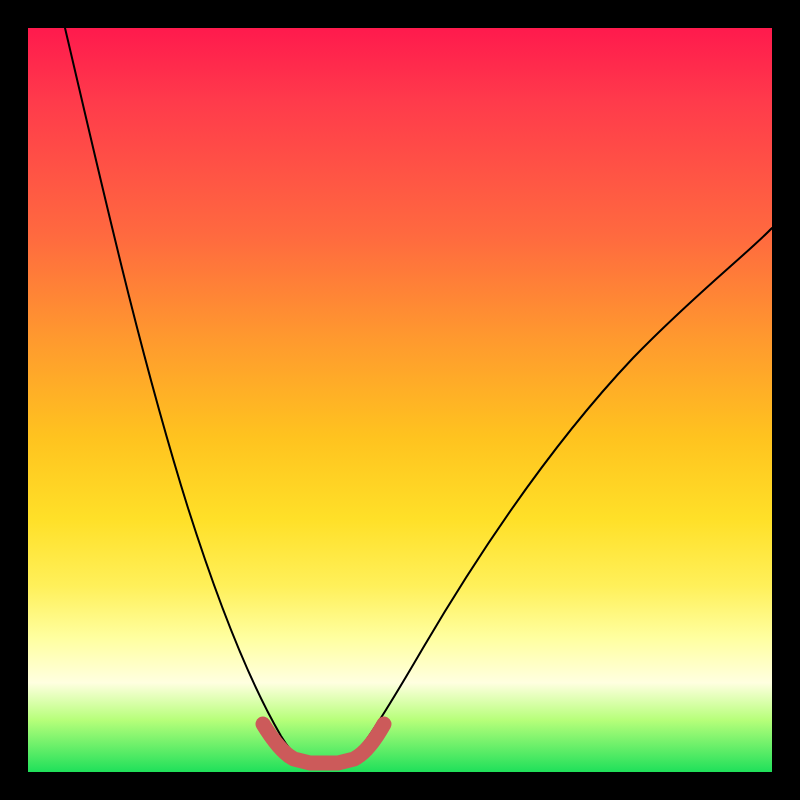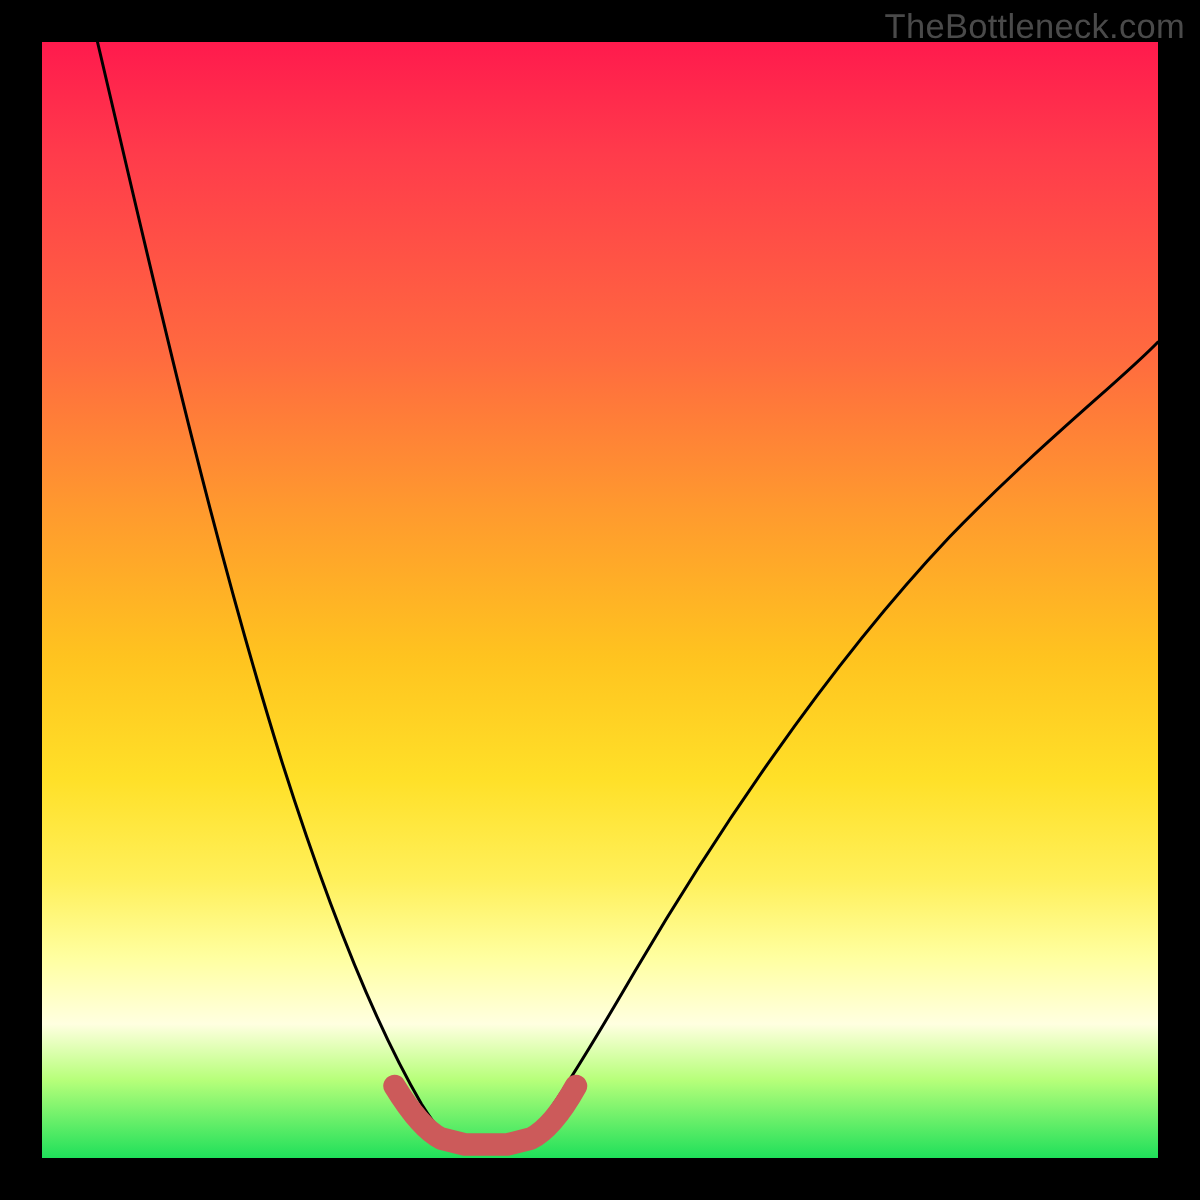--- a/index.html
+++ b/index.html
@@ -95,14 +95,13 @@
       <path class="thick-seg" d="M 235,696
                C 246,714  256,726  266,731
                L 282,735
                L 310,735
                L 326,731
                C 336,726  346,714  356,696"></path>
     </svg>
 
   </div>
 
-  <div class="watermark">TheBottleneck.com</div>
 </div>
 
 </body></html>

